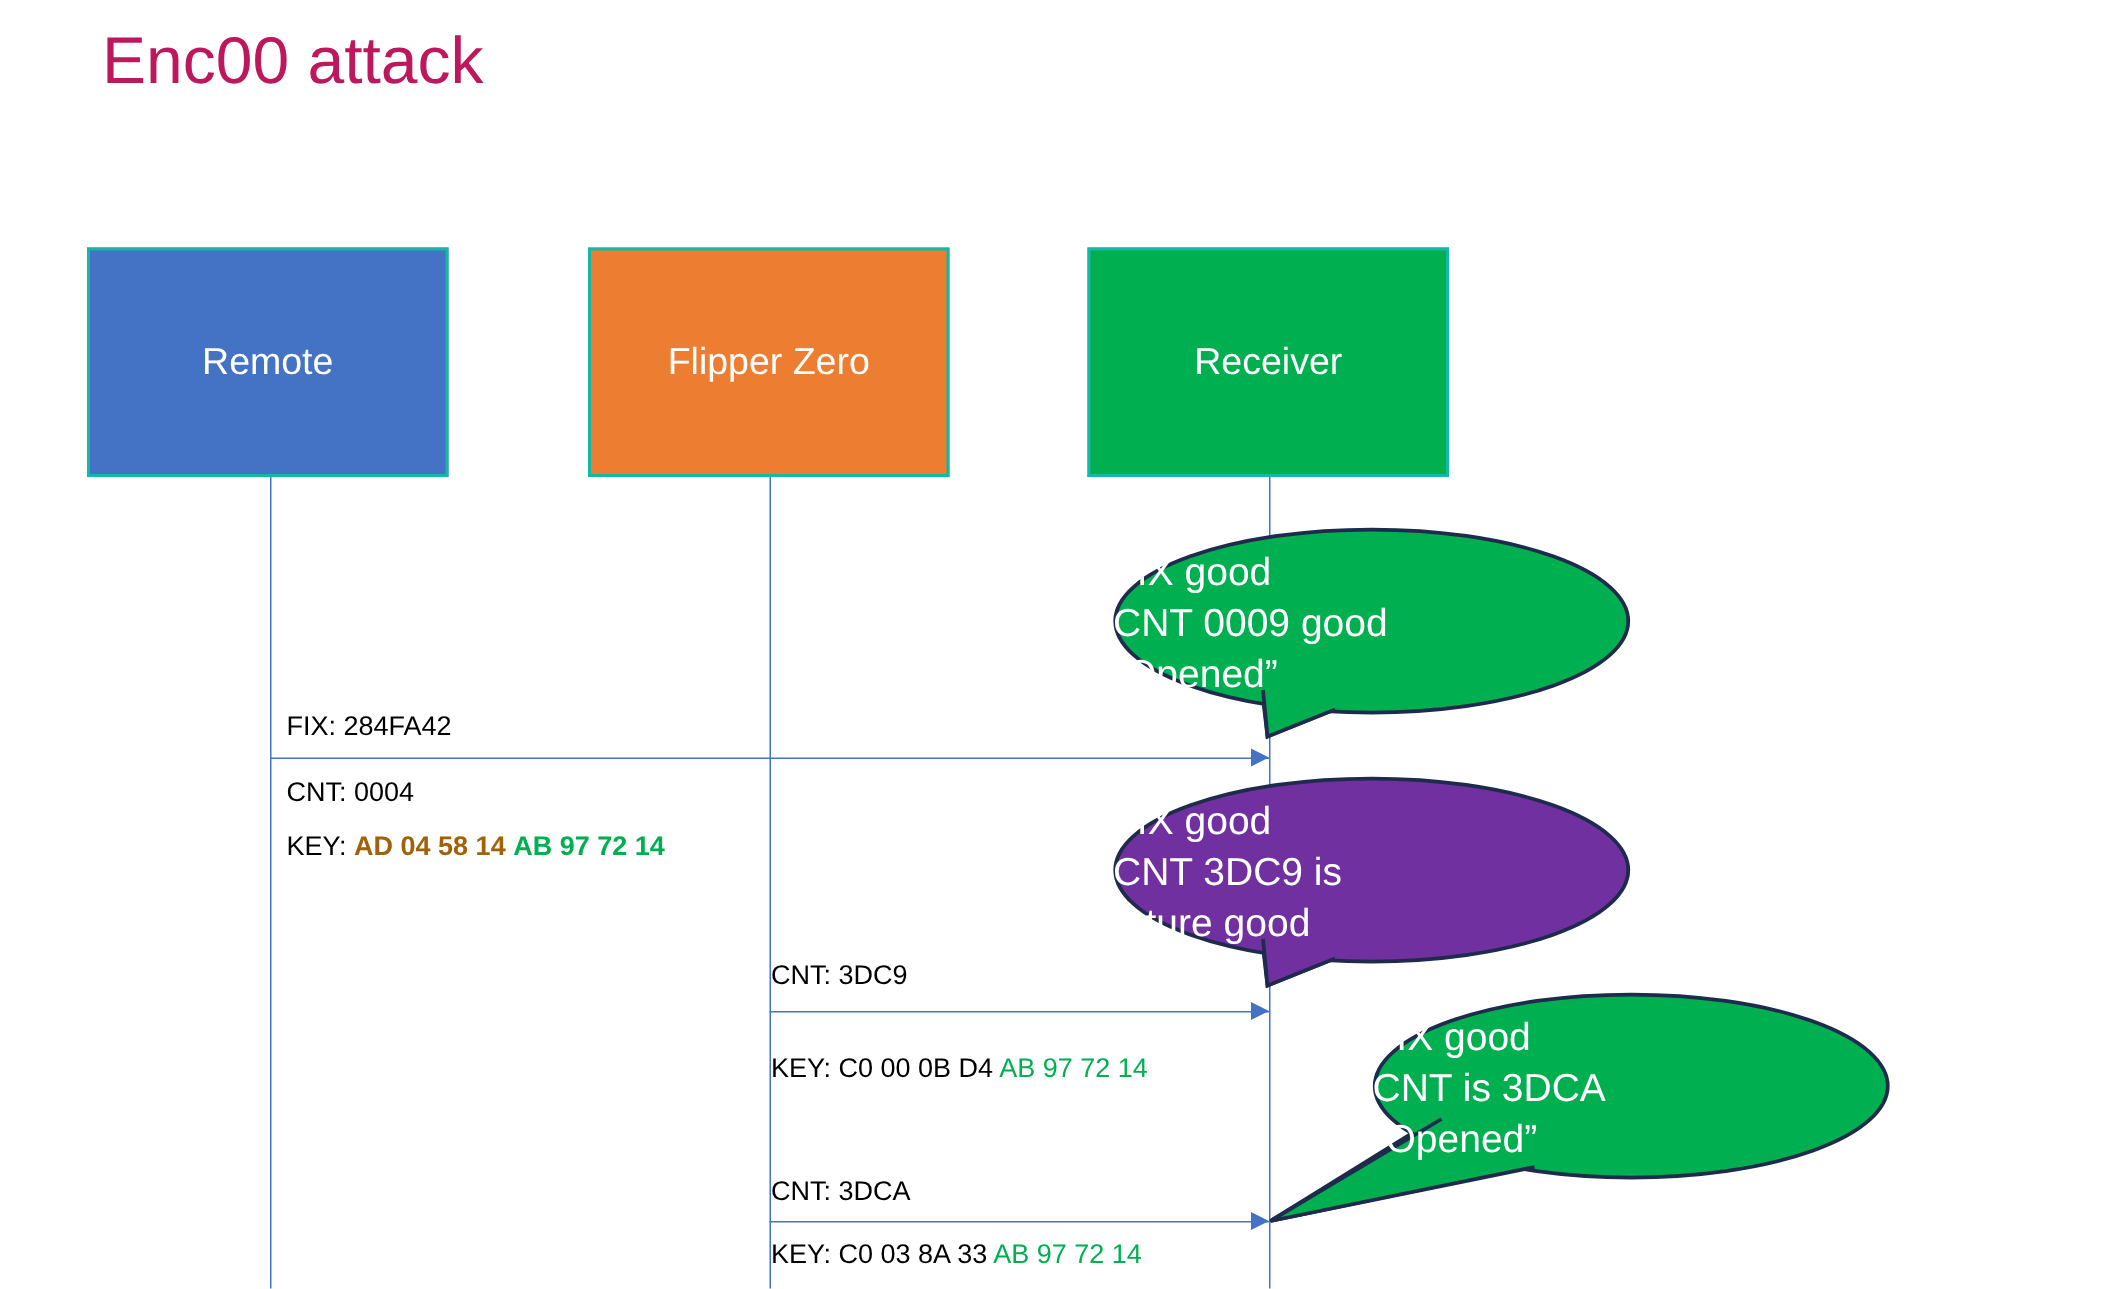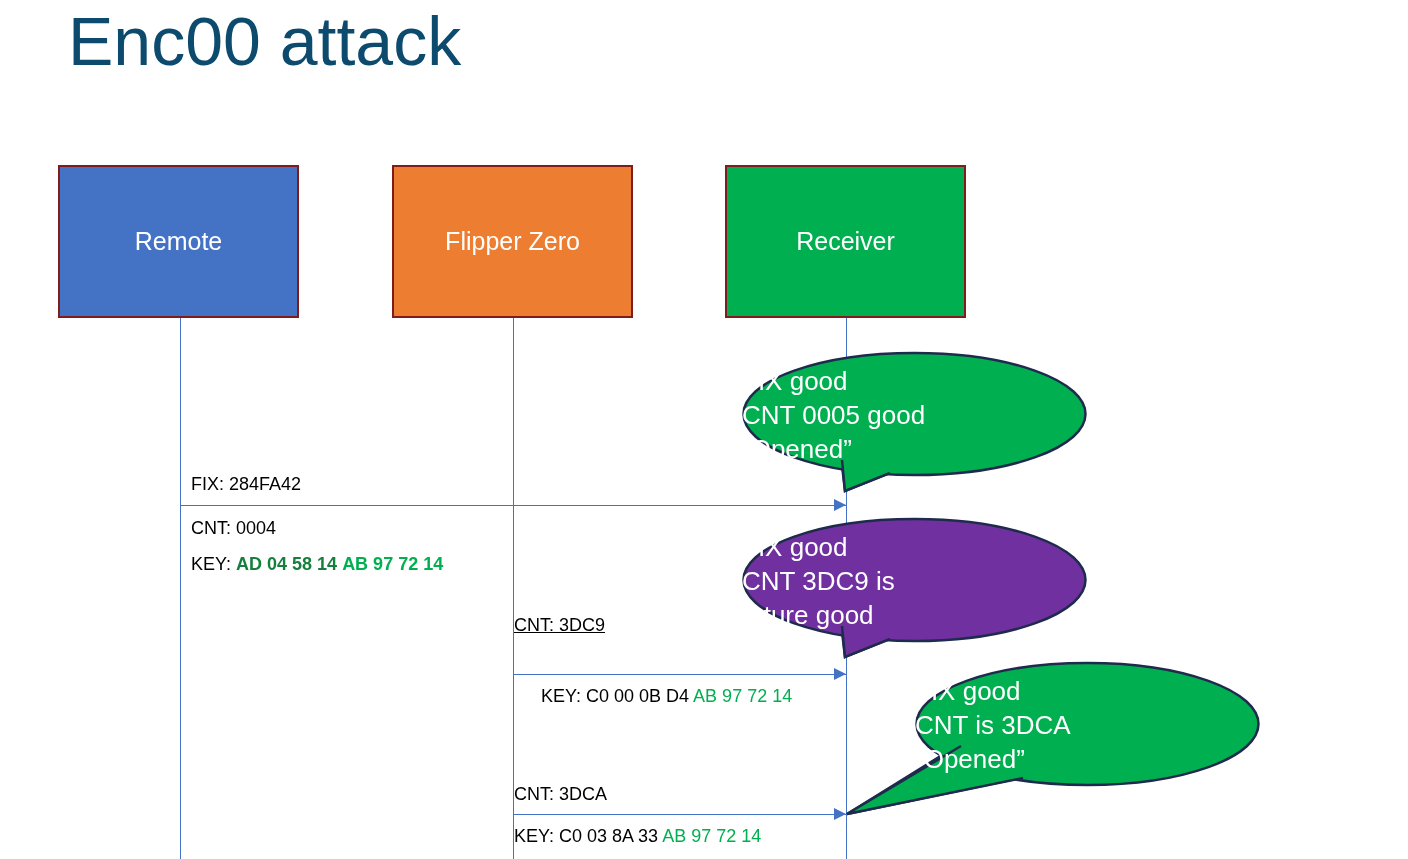--- a/index.html
+++ b/index.html
@@ -21,33 +21,33 @@
     left: 0; top: 0;
     width: 1408px;
     height: 859px;
   }
 
   
   #slide-title {
     position: absolute;
     left: 68px;
     top: 2px;
-    font-size: 68px;
+    font-size: 44px;
     line-height: 78px;
     font-weight: 400;
-    color: #0c4a6e;
+    color: #be185d;
     letter-spacing: 0px;
     white-space: nowrap;
   }
 
   
   .actor-box {
     position: absolute;
     box-sizing: border-box;
-    border: 2px solid #7f1d1d;
+    border: 2px solid #14b8a6;
     color: #ffffff;
     font-size: 25px;
     display: flex;
     align-items: center;
     justify-content: center;
     text-align: center;
   }
   #actor-remote   { left: 58px;  top: 165px; width: 241px; height: 153px; background: #4472C4; }
   #actor-flipper  { left: 392px; top: 165px; width: 241px; height: 153px; background: #ED7D31; }
   #actor-receiver { left: 725px; top: 165px; width: 241px; height: 153px; background: #00B050; }
@@ -85,29 +85,29 @@
   #msg3-head { left: 834px; top: 808px; }
 
   
   .msg-label {
     position: absolute;
     font-size: 18px;
     line-height: 36px;
     color: #000000;
     white-space: nowrap;
   }
-  .red   { color: #15803d; }
+  .red   { color: #a16207; }
   .green { color: #00B050; }
   .bold  { font-weight: bold; }
 
   #label-fix   { left: 191px; top: 466px; }
   #label-cnt1  { left: 191px; top: 510px; }
   #label-key1  { left: 191px; top: 546px; }
-  #label-cnt2  { left: 514px; top: 607px; text-decoration: underline; }
-  #label-key2  { left: 514px; top: 678px; margin-left: 27px; }
+  #label-cnt2  { left: 514px; top: 632px; }
+  #label-key2  { left: 514px; top: 694px; }
   #label-cnt3  { left: 514px; top: 776px; }
   #label-key3  { left: 514px; top: 818px; }
 
   
   .bubble {
     position: absolute;
   }
   .bubble svg {
     position: absolute;
     left: 0; top: 0;
@@ -168,21 +168,21 @@
   <div class="msg-label" id="label-key3"><span>KEY: C0 03 8A 33 </span><span class="green">AB 97 72 14</span></div>
 
   <div class="bubble" id="bubble1">
     <svg width="345" height="152" viewBox="0 0 345 152">
       <path d="M 103 139 L 99 105 L 150 120 Z" fill="#00B050" stroke="#1F2B4D" stroke-width="2.5"></path>
       <ellipse cx="172.5" cy="62" rx="171" ry="61" fill="#00B050" stroke="#1F2B4D" stroke-width="2.5"></ellipse>
       <path d="M 100 108 L 103 139 L 148 121" fill="#00B050" stroke="#1F2B4D" stroke-width="2.5"></path>
     </svg>
     <div class="bubble-text">
       <div>FIX good</div>
-      <div>CNT 0005 good</div>
+      <div>CNT 0009 good</div>
       <div>“Opened”</div>
     </div>
   </div>
 
   <div class="bubble" id="bubble2">
     <svg width="345" height="152" viewBox="0 0 345 152">
       <path d="M 103 139 L 99 105 L 150 120 Z" fill="#7030A0" stroke="#1F2B4D" stroke-width="2.5"></path>
       <ellipse cx="172.5" cy="62" rx="171" ry="61" fill="#7030A0" stroke="#1F2B4D" stroke-width="2.5"></ellipse>
       <path d="M 100 108 L 103 139 L 148 121" fill="#7030A0" stroke="#1F2B4D" stroke-width="2.5"></path>
     </svg>

